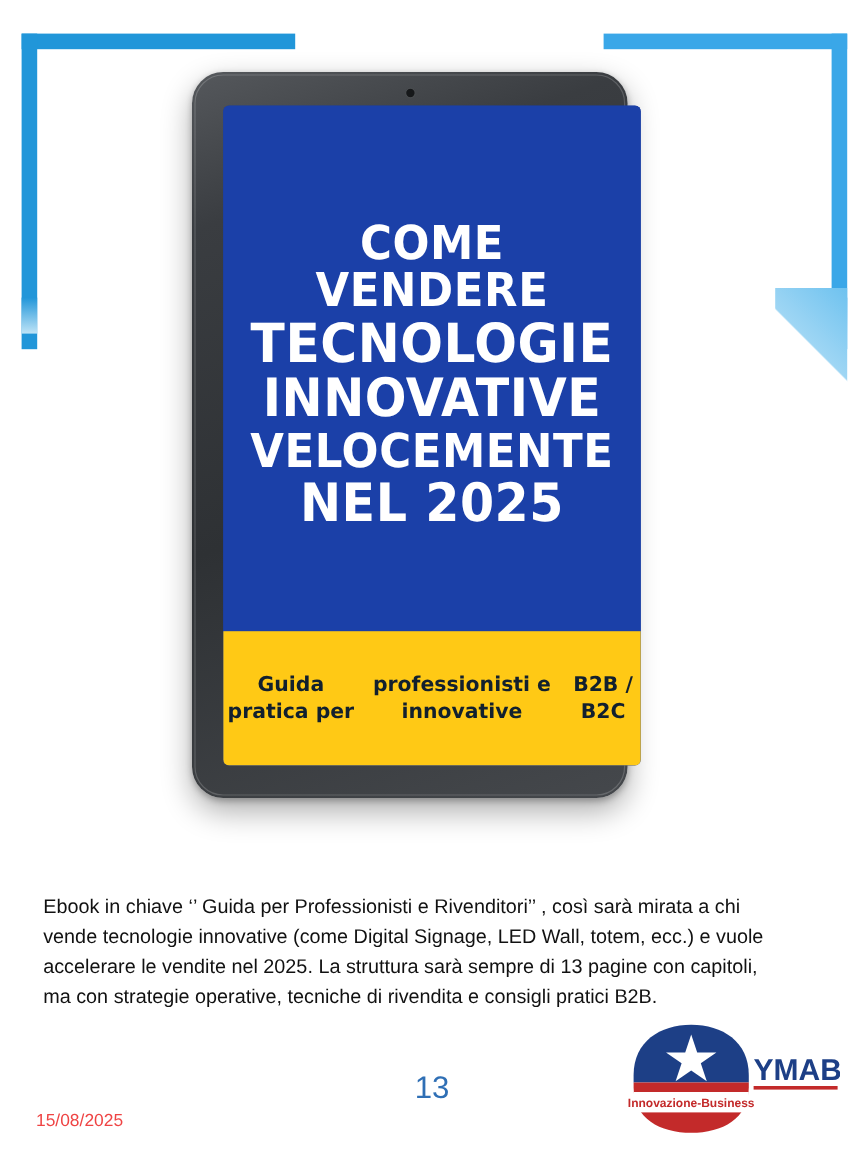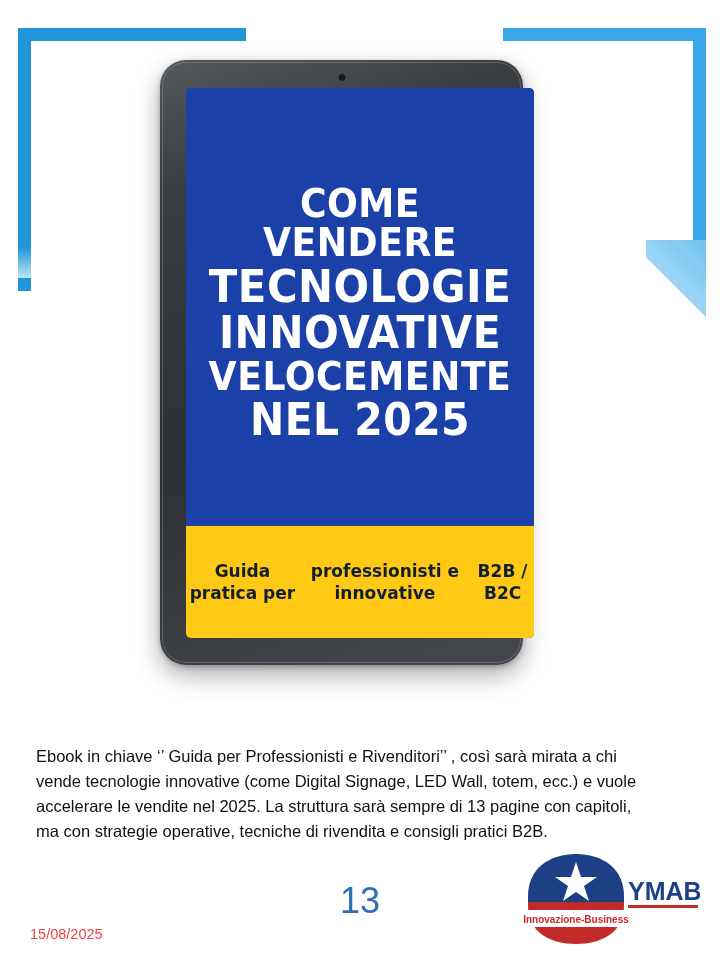--- a/index.html
+++ b/index.html
@@ -204,21 +204,21 @@
     bottom: 18px;
     font-size: 14.5px;
     color: #ef4444;
   }
   .page-number {
     position: absolute;
     left: 0;
     right: 0;
     bottom: 38px;
     text-align: center;
-    font-size: 36px;
+    font-size: 26px;
     color: #2f6fb5;
     font-family: "Liberation Sans", sans-serif;
   }
 
   
   .logo {
     position: absolute;
     right: 20px;
     bottom: 14px;
     width: 180px;

